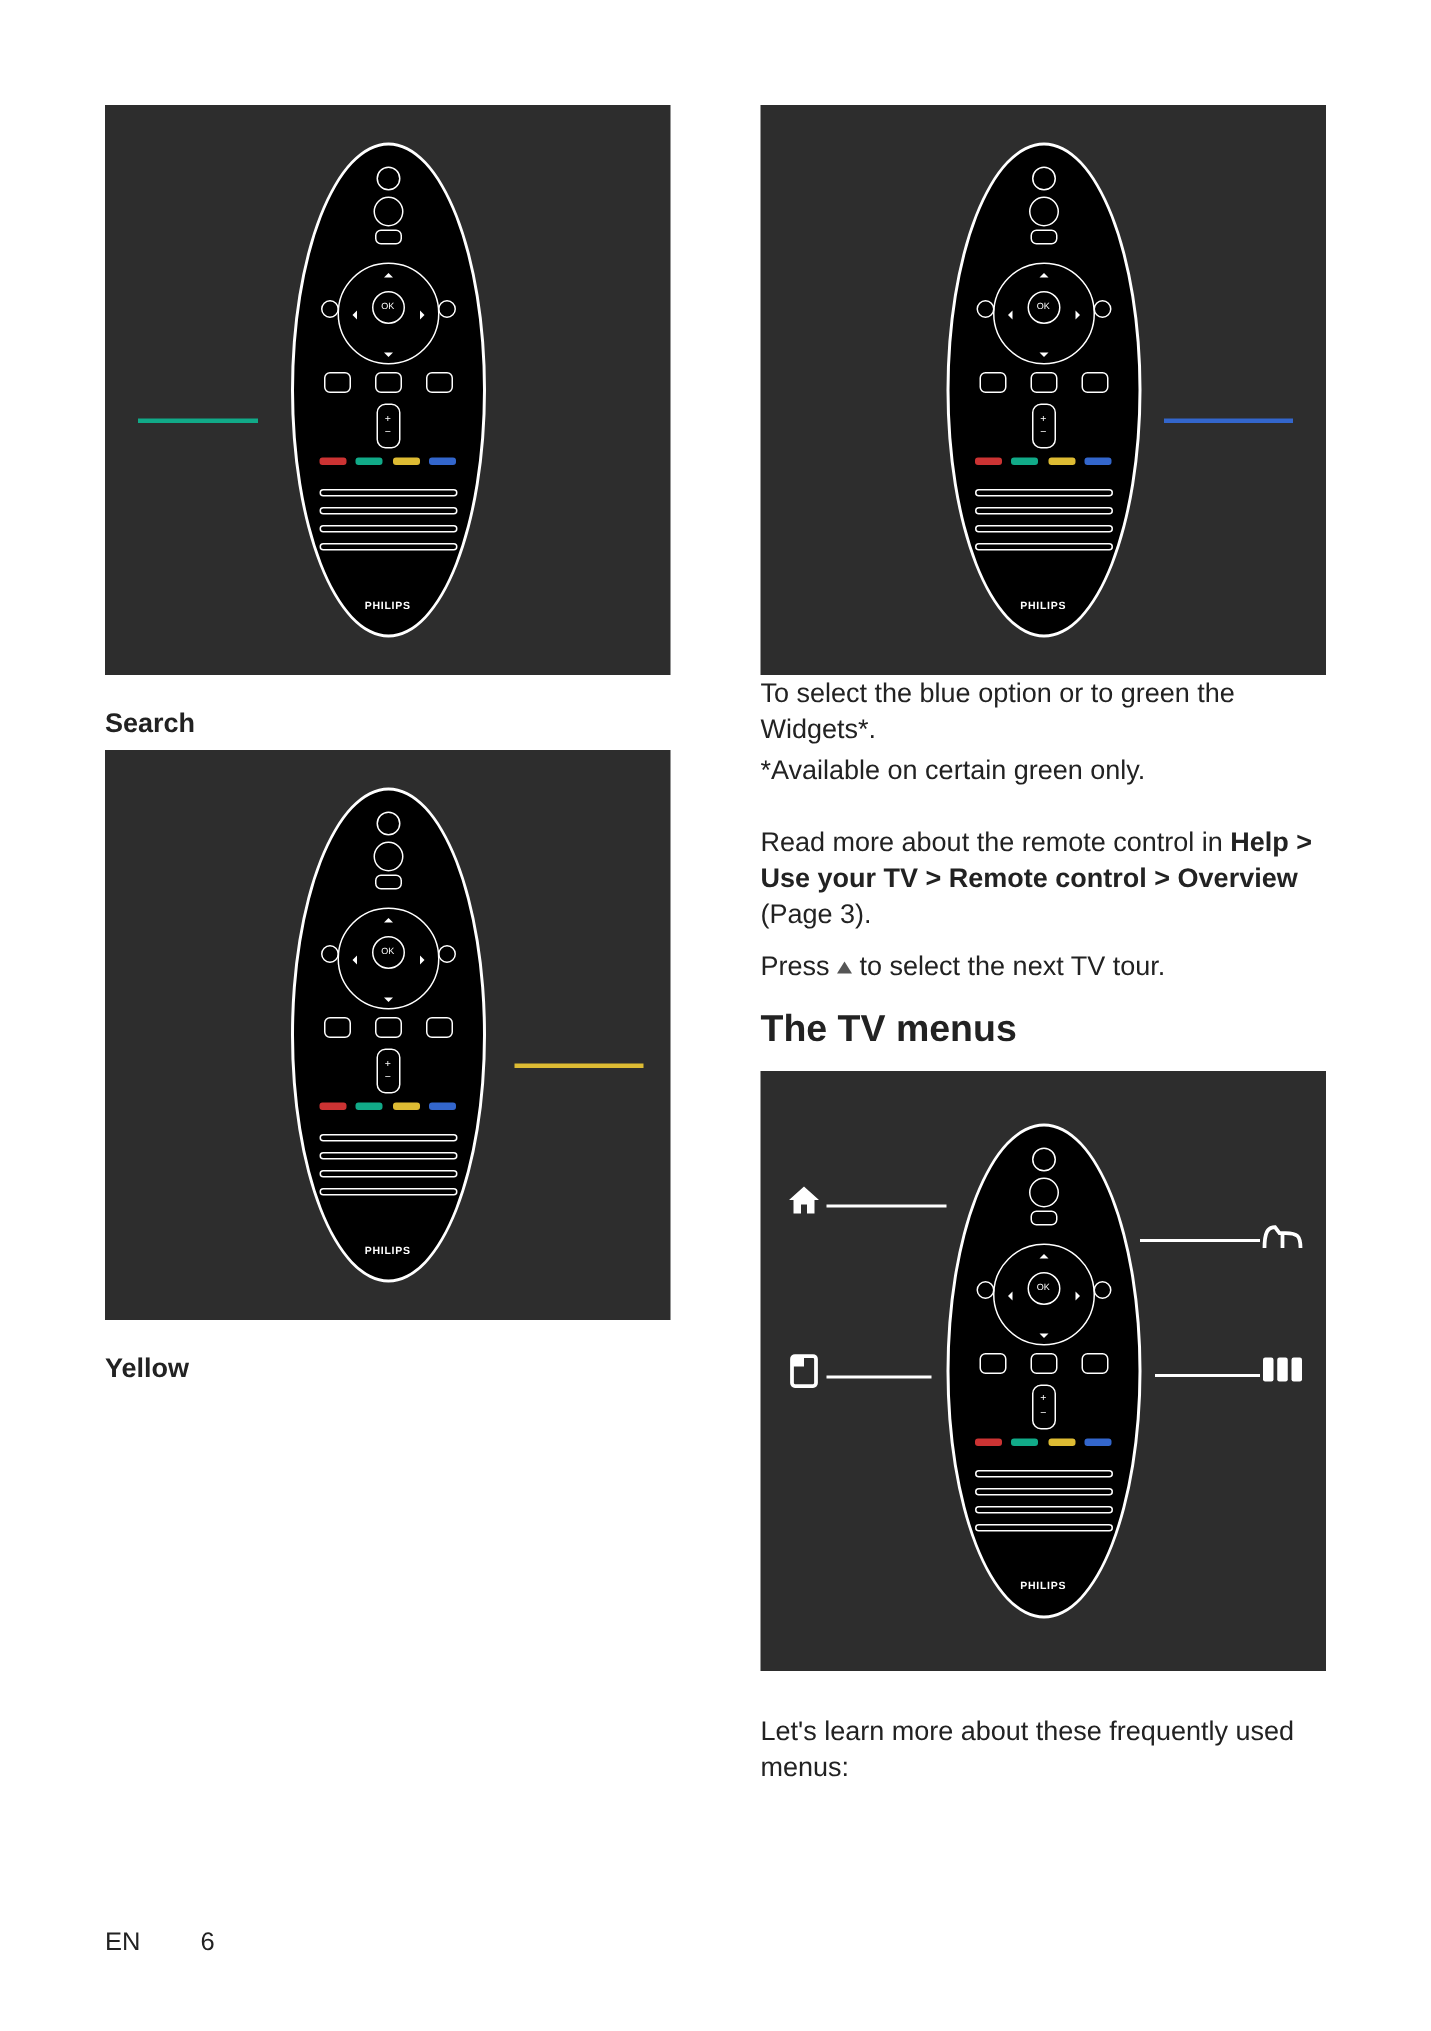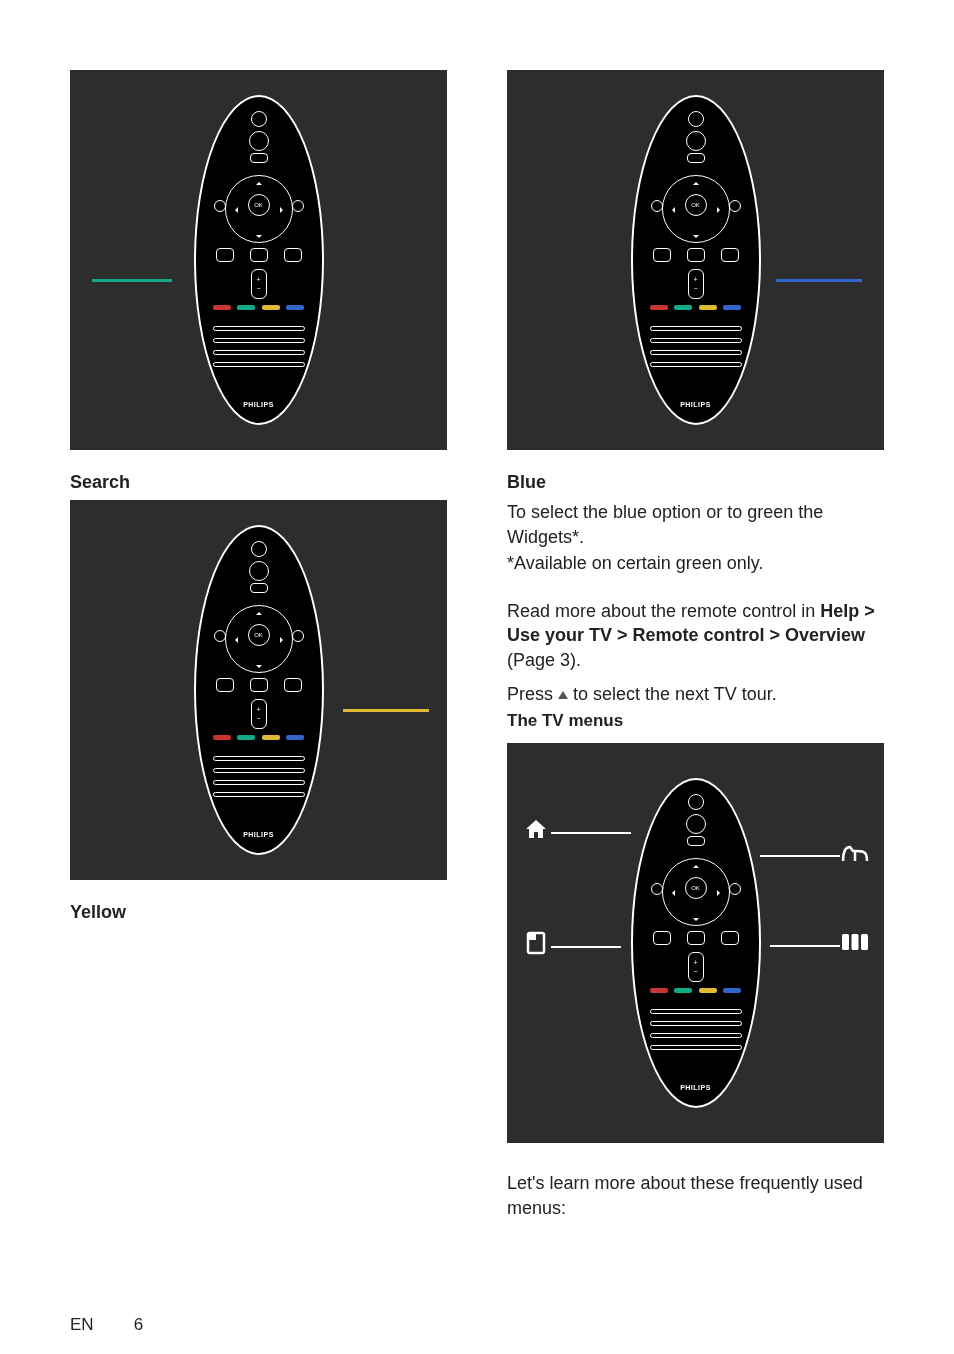--- a/index.html
+++ b/index.html
@@ -83,21 +83,21 @@
 
   .callout-line {
     position:absolute; height:3px; background:#0a7; top:205px;
   }
   .callout-line.green { background:#1a8; width:80px; left:22px; top:209px; }
   .callout-line.yellow { background:#db3; width:86px; right:18px; top:209px; }
   .callout-line.blue { background:#36c; width:86px; right:22px; top:209px; }
 
   .heading { font-weight:600; margin: 20px 0 6px; }
   .para { margin: 6px 0 24px; }
-  .sec-title { font-weight:600; font-size:17px; margin: 4px 0 10px; }
+  .sec-title { font-weight:600; font-size:25px; margin: 14px 0 10px; }
 
   
   .menu-callout {
     position:absolute; display:flex; align-items:center; color:#fff;
   }
   .menu-ico { font-size:22px; display:inline-block; width:30px; text-align:center; }
   .menu-line { height:2px; background:#fff; }
 
   .footer {
     padding: 30px 70px 20px;
@@ -235,21 +235,20 @@
               <div></div>
               <div></div>
               <div></div>
             </div>
           <div class="brand">PHILIPS</div>
         </div>
       </div>
       <div class="callout-line blue"></div>
     </div>
 
-    <div class="heading">Blue</div>
     <div>To select the blue option or to green the Widgets*.</div>
     <div class="para" style="margin-top:2px">*Available on certain green only.</div>
 
     <div>
       <span>Read more about the remote control in </span>
       <b>Help &gt; Use your TV &gt; Remote control &gt; Overview</b><span> (Page 3).</span>
     </div>
     <div style="margin-top:10px">
       <span>Press </span><span class="up-tri"></span><span> to select the next TV tour.</span>
     </div>

